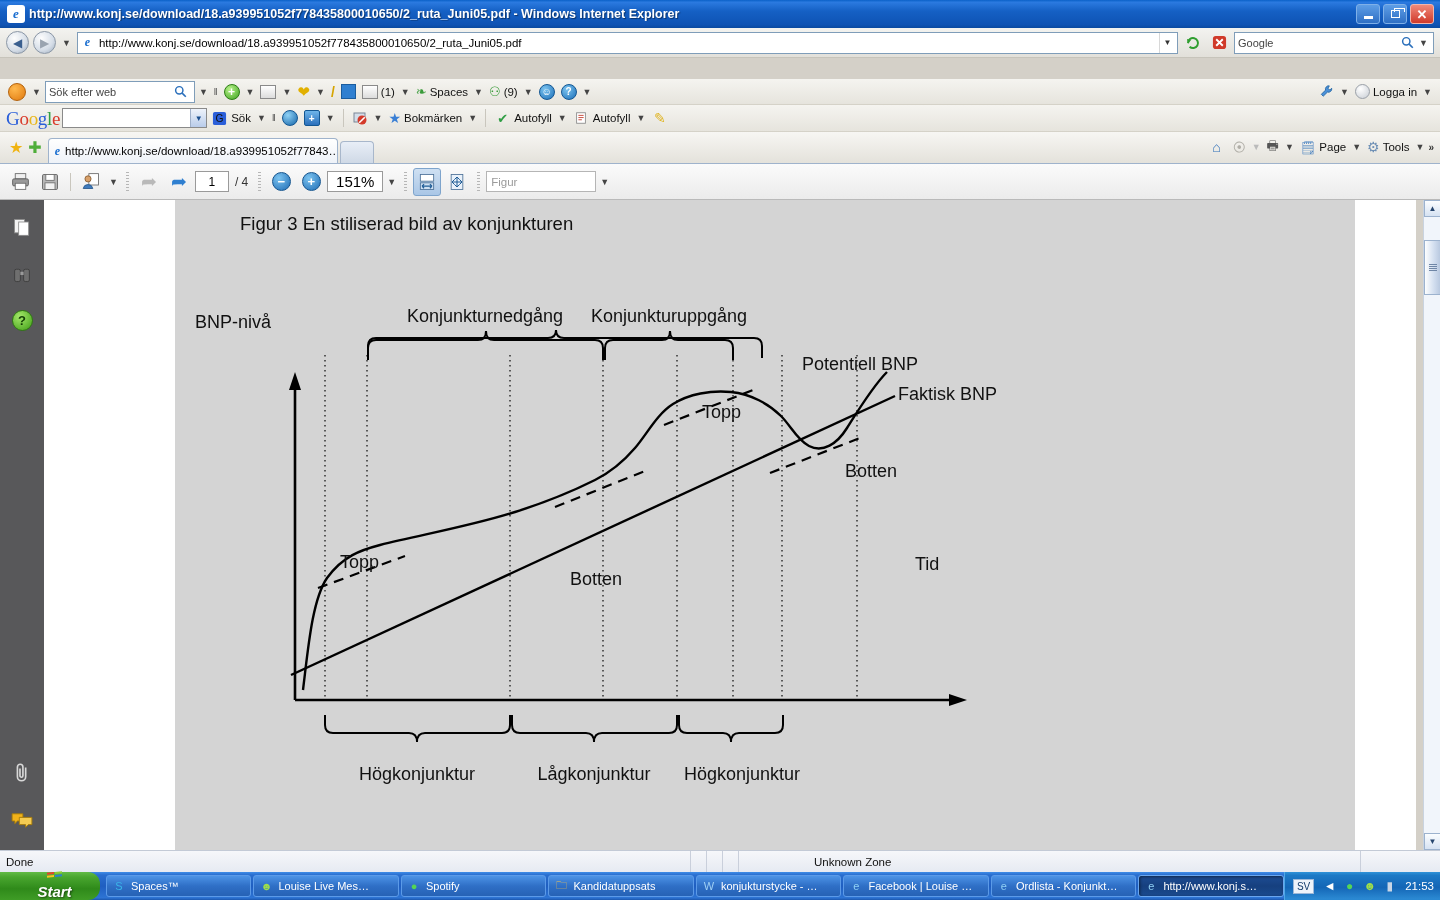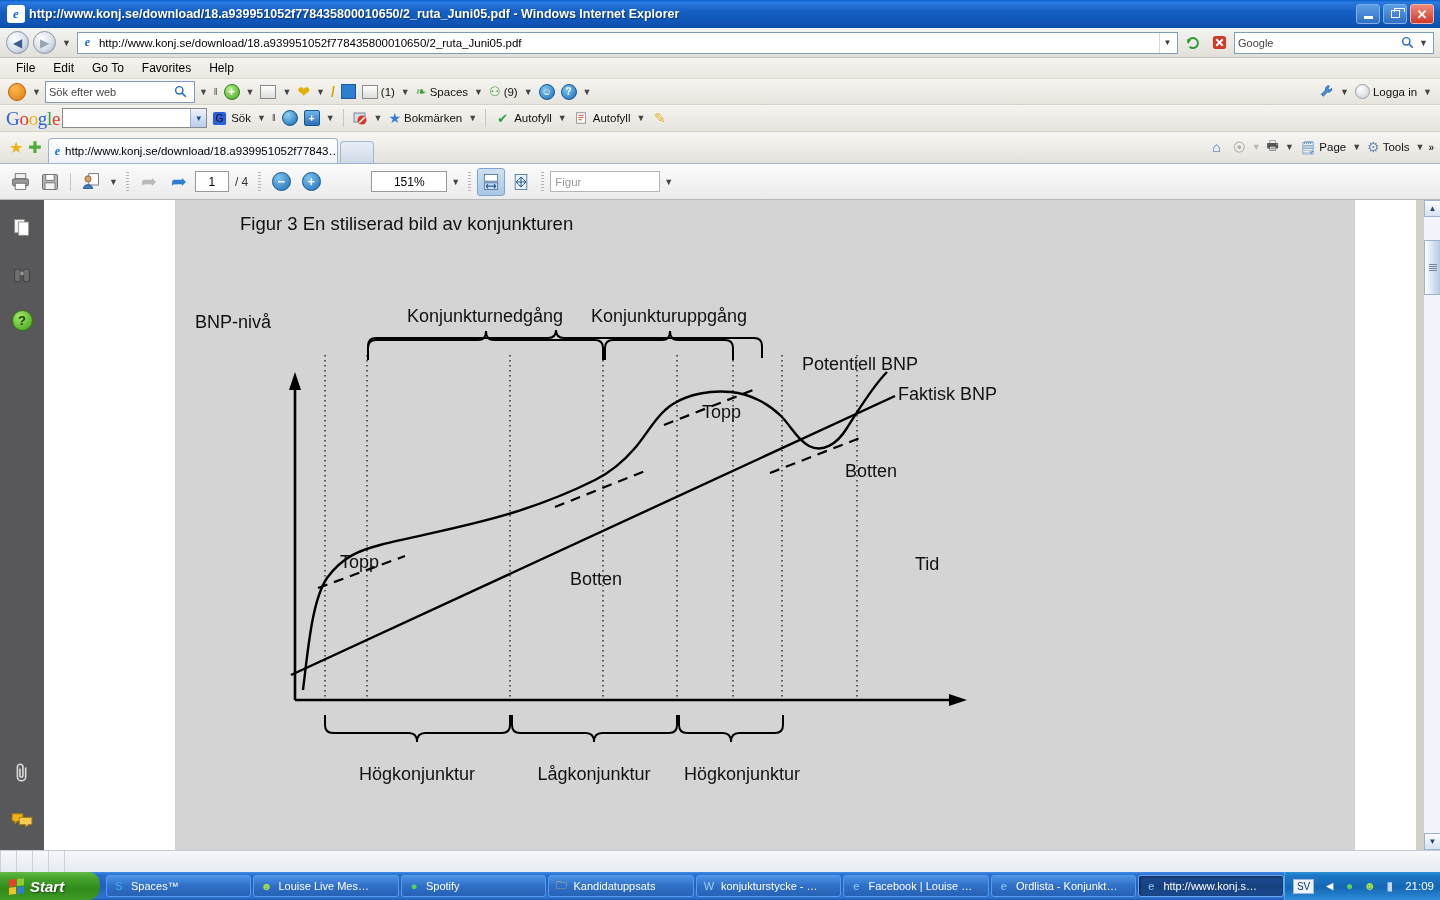--- a/index.html
+++ b/index.html
@@ -164,22 +164,22 @@
   .pb-btn{width:28px;height:28px;display:flex;align-items:center;justify-content:center;font-size:17px;color:#555;}
   .pb-btn.active{background:linear-gradient(to bottom,#cfe0f2,#a9c6e6);border:1px solid #7ea4cc;border-radius:3px;}
   .dot-sep{width:3px;height:20px;background:repeating-linear-gradient(to bottom,#b6b6b6 0 1px,transparent 1px 3px);margin:0 4px;}
   .pgbox{width:34px;height:21px;background:#fff;border:1px solid #9a9a9a;
     display:flex;align-items:center;justify-content:center;font-size:12px;}
   .pgtot{font-size:12px;color:#333;margin:0 4px;}
   .zmcirc{width:19px;height:19px;border-radius:50%;
     background:radial-gradient(circle at 35% 30%,#7cc4f0,#1f6cb5);
     border:1px solid #14558f;color:#fff;font-size:13px;font-weight:bold;
     display:flex;align-items:center;justify-content:center;line-height:1;}
-  .zmbox{width:76px;height:21px;background:#fff;border:1px solid #9a9a9a;
-    display:flex;align-items:center;justify-content:center;font-size:12px;margin-left:44px;}
+  .zmbox{width:56px;height:21px;background:#fff;border:1px solid #9a9a9a;
+    display:flex;align-items:center;justify-content:center;font-size:15px;}
   .findbox{width:110px;height:21px;background:#fff;border:1px solid #b5b5b5;
     display:flex;align-items:center;padding:0 4px;font-size:11.5px;color:#9a9a9a;}
   .arrow-l{color:#b9b9b9;font-size:19px;}
   .arrow-r{color:#2f7fd0;font-size:19px;}
 
   
   .pdfsidebar{
     position:absolute;left:0;top:200px;width:44px;height:650px;
     background:#58585a;display:flex;flex-direction:column;align-items:center;
     padding-top:14px;gap:22px;
@@ -231,20 +231,21 @@
     background:linear-gradient(to bottom,#3f8de8 0%,#2a6fd0 10%,#1f5ec0 50%,#2d74d4 92%,#1b56ad 100%);
     display:flex;align-items:center;
   }
   .startbtn{
     width:100px;height:28px;
     background:linear-gradient(to bottom,#62bb46 0%,#49a62f 18%,#2f8a1a 60%,#3f9c26 100%);
     border-radius:0 12px 12px 0;
     display:flex;align-items:center;gap:6px;padding-left:9px;
     color:#fff;font-style:italic;font-weight:bold;font-size:15px;
     text-shadow:1px 1px 2px rgba(0,0,0,.5);
+    flex-direction:column;
   }
   .winlogo{width:15px;height:15px;display:grid;grid-template-columns:1fr 1fr;grid-template-rows:1fr 1fr;gap:1px;transform:skewY(-6deg);}
   .winlogo i{display:block;}
   .winlogo i:nth-child(1){background:#e8402a;} .winlogo i:nth-child(2){background:#8ccc34;}
   .winlogo i:nth-child(3){background:#f7c41f;} .winlogo i:nth-child(4){background:#2f7fd0;}
   .tasks{display:flex;align-items:center;gap:2px;padding-left:6px;flex:1;overflow:hidden;}
   .taskitem{
     width:152px;height:22px;
     background:linear-gradient(to bottom,#4c93e6,#2f6fc6 50%,#2662b5);
     border:1px solid #5b9ae8;border-radius:3px;
@@ -309,27 +310,20 @@
       <div class="sbtn">
         <svg width="13" height="13" viewBox="0 0 16 16" aria-hidden="true">
           <circle cx="6.5" cy="6.5" r="4.5" stroke="#2a6fbb" stroke-width="1.8" fill="none"></circle>
           <path d="M10 10 L14.5 14.5" stroke="#2a6fbb" stroke-width="2"></path>
         </svg>
       </div>
       <div class="caret">▼</div>
     </div>
   </div>
 
-  <div class="menubar">
-    <div class="menuitem">File</div>
-    <div class="menuitem">Edit</div>
-    <div class="menuitem">Go To</div>
-    <div class="menuitem">Favorites</div>
-    <div class="menuitem">Help</div>
-  </div>
 
   <div class="toolrow" id="toolrow1">
     <div class="tbi">
         <span class="gbadge"></span>
       </div>
     <div class="caret">▼</div>
     <div class="searchbox" style="width:150px">
       <div class="st">Sök efter web</div>
       <div class="sbtn">
         <svg width="13" height="13" viewBox="0 0 16 16" aria-hidden="true">
@@ -655,24 +649,26 @@
 
   <div class="vscroll">
     <div class="sbtn2">▲</div>
     <div class="vthumb">
         <span class="grip"></span>
       </div>
     <div class="sbtn2 bot">▼</div>
   </div>
 
   <div class="statusbar">
+    <div class="st-done">Done</div>
     <div class="st-seg"></div>
     <div class="st-seg"></div>
     <div class="st-seg"></div>
     <div class="st-seg"></div>
+    <div class="st-zone">Unknown Zone</div>
     <div class="st-right"></div>
   </div>
 
   <div class="taskbar">
     <div class="startbtn">
       <span class="winlogo">
           <i></i>
           <i></i>
           <i></i>
           <i></i>
@@ -712,17 +708,17 @@
           <span class="ti-ico" style="color: rgb(143, 208, 245);">e</span>
           <span>http://www.konj.s…</span>
         </div>
       </div>
     <div class="tray">
       <span class="sv">SV</span>
       <span class="tray-ico">◄</span>
       <span class="tray-ico" style="color:#55d555">●</span>
       <span class="tray-ico" style="color:#9ede4a">☻</span>
       <span class="tray-ico" style="color:#c9d6e6">▮</span>
-      <span class="clock">21:09</span>
+      <span class="clock">21:53</span>
     </div>
   </div>
 
 </div>
 
 </body></html>

